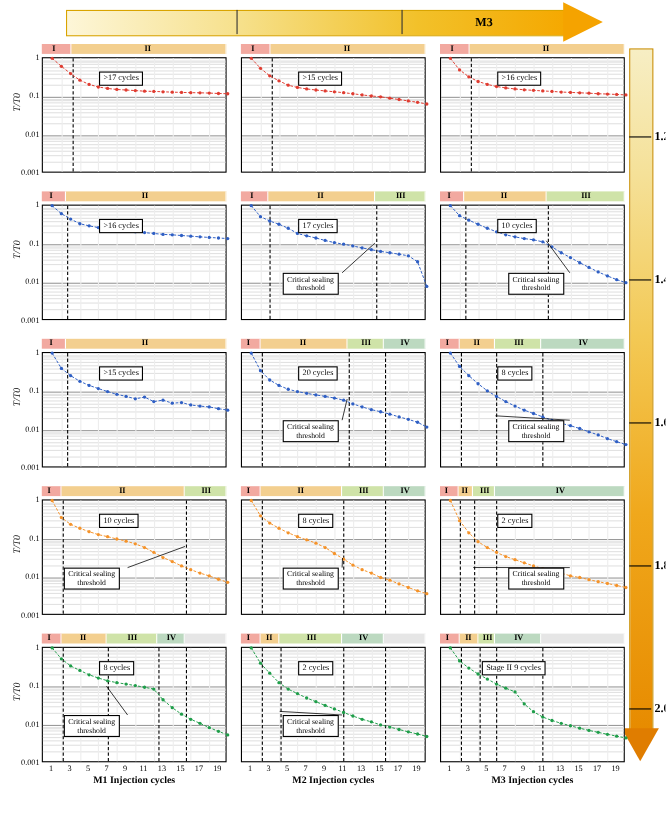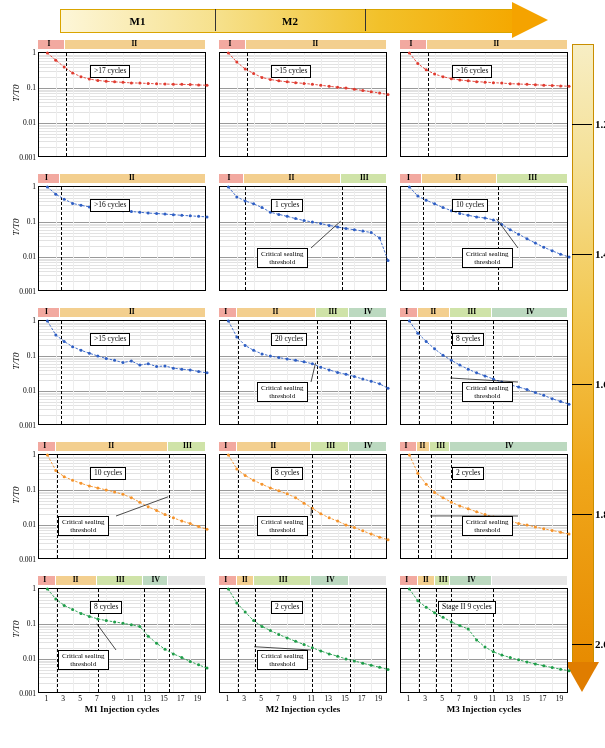--- a/index.html
+++ b/index.html
@@ -76,22 +76,21 @@
 </head>
 <body>
 
 <div class="root">
 
   <div class="topband">
     <div class="bar"></div>
     <div class="tip"></div>
     <div class="divider" style="left:155px"></div>
     <div class="divider" style="left:305px"></div>
-    <div class="seg" style="left:0px;width:155px">M1</div>
-    <div class="seg" style="left:155px;width:150px">M2</div>
+    <div class="seg" style="left:305px;width:150px">M3</div>
   </div>
 
   <div class="cbar">
     <div class="fill"></div>
     <div class="tip"></div>
     <div class="tick" style="top:80px"></div>
     <div class="tick" style="top:210px"></div>
     <div class="tick" style="top:340px"></div>
     <div class="tick" style="top:470px"></div>
     <div class="tick" style="top:600px"></div>
@@ -467,21 +466,21 @@
             <circle cx="109.20" cy="38.39" r="1.5" fill="#2f5fc4"></circle>
             <circle cx="117.60" cy="39.99" r="1.5" fill="#2f5fc4"></circle>
             <circle cx="126.00" cy="41.55" r="1.5" fill="#2f5fc4"></circle>
             <circle cx="134.40" cy="42.76" r="1.5" fill="#2f5fc4"></circle>
             <circle cx="142.80" cy="44.09" r="1.5" fill="#2f5fc4"></circle>
             <circle cx="151.20" cy="45.54" r="1.5" fill="#2f5fc4"></circle>
             <circle cx="159.60" cy="50.96" r="1.5" fill="#2f5fc4"></circle>
             <circle cx="168.00" cy="73.39" r="1.5" fill="#2f5fc4"></circle>
           </svg>
         </div>
-        <div class="note" style="left: 52px; top: 25px;">1 cycles</div>
+        <div class="note" style="left: 52px; top: 25px;">17 cycles</div>
         <div class="note2" style="left: 38px; top: 74px;">Critical sealing<br>threshold</div>
         <svg style="position:absolute;left:0;top:12px;overflow:visible;" width="168" height="105">
           <line x1="92" y1="62" x2="121.8" y2="35" stroke="#000" stroke-width="0.7"></line>
         </svg>
       </div>
       <div class="panel" style="left: 362px; top: 134px;">
         <div class="stagebar">
           <div style="width: 21.84px; background: rgb(242, 169, 160);"></div>
           <div style="width: 74.76px; background: rgb(243, 207, 143);"></div>
           <div style="width: 71.4px; background: rgb(207, 227, 168);"></div>

